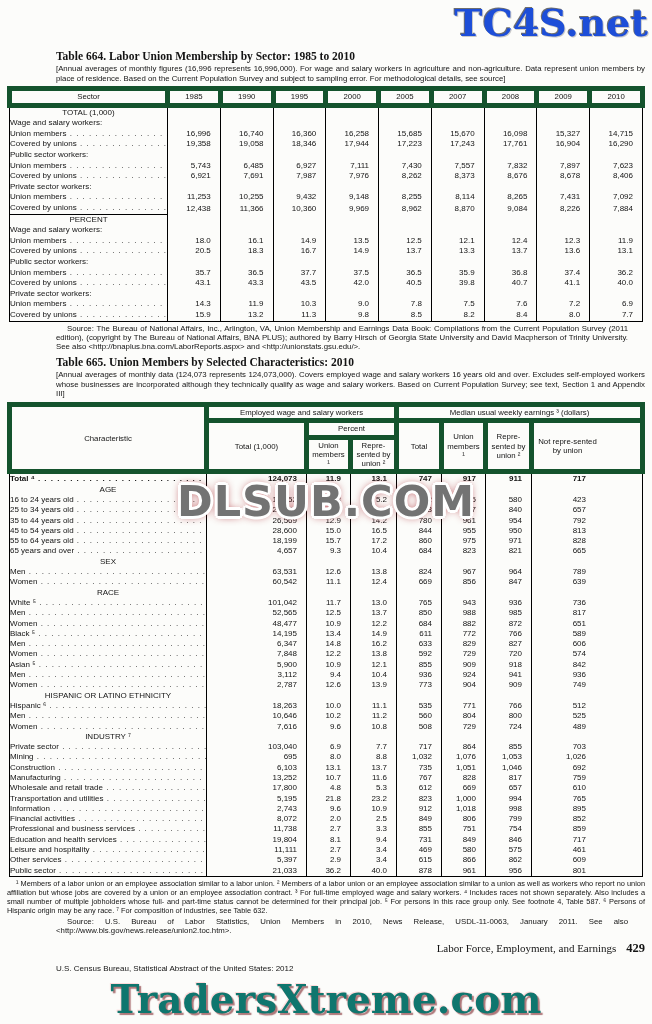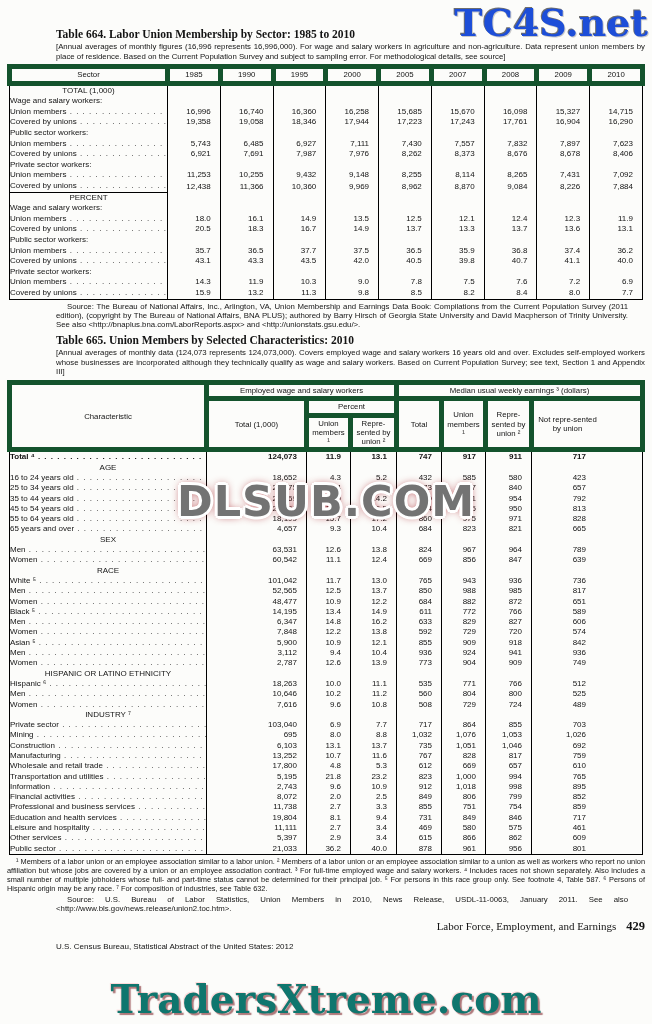--- a/index.html
+++ b/index.html
@@ -1,19 +1,19 @@
 <!DOCTYPE html>
 <html><head>
 <meta charset="utf-8">
 <style>
   html,body{margin:0;padding:0;}
   body{background:#6e6e6e;}
   .page{position:relative;width:652px;height:1024px;margin:0 auto;background:#fcfcfa;color:#141414;
         font-family:"Liberation Sans","DejaVu Sans",sans-serif;overflow:hidden;}
-  .content{position:relative;padding:28px 7px 0 7px;}
+  .content{position:relative;padding:50px 7px 0 7px;}
 
   .t-title{font-family:"Liberation Serif","DejaVu Serif",serif;font-size:11.5px;font-weight:bold;
            margin:0 0 2px 49px;}
   .t-note{font-size:7.8px;line-height:9.7px;margin:0 0 3px 49px;text-align:justify;}
   .t-src{font-size:7.8px;line-height:9.4px;margin:2px 17px 4px 49px;text-align:justify;text-indent:11px;}
   .fn{font-size:7.4px;line-height:9.0px;margin:2px 0 0 0;text-align:justify;text-indent:9px;}
 
   table.tbl{width:638px;border-collapse:collapse;table-layout:fixed;border:1px solid #000;font-size:8px;}
   .tbl th{font-weight:normal;border:5px solid #14532d;text-align:center;vertical-align:middle;
           padding:1px 1px;line-height:9.3px;font-size:7.8px;}

